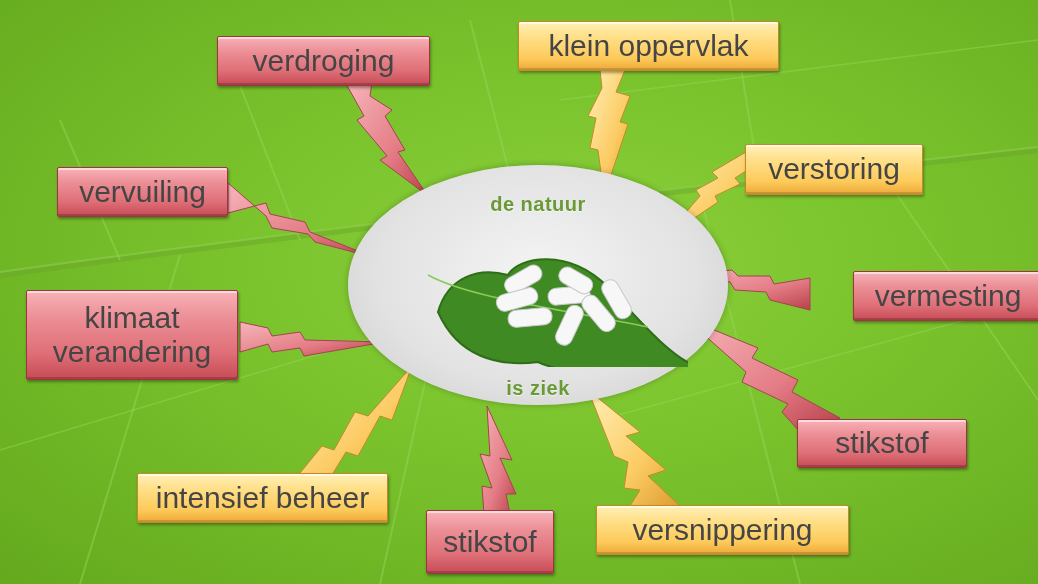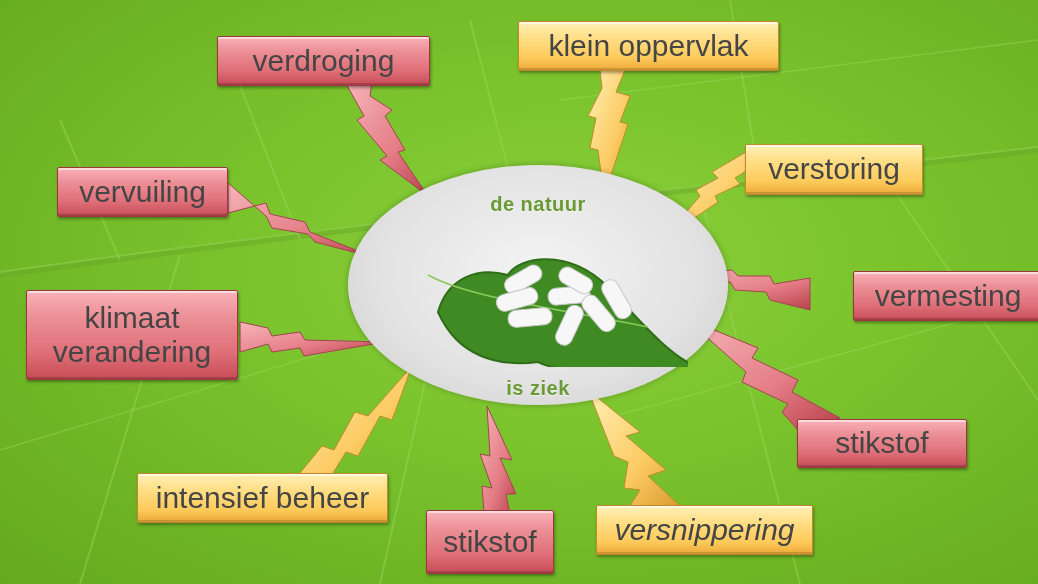--- a/index.html
+++ b/index.html
@@ -125,13 +125,13 @@
 <div class="label yellow" style="left:745px;top:114px;width:178px;height:51px;margin-top:30px;">verstoring</div>
 <div class="label red" style="left:57px;top:167px;width:171px;height:50px;">vervuiling</div>
 <div class="label red" style="left:805px;top:271px;width:190px;height:50px;margin-left:48px;">vermesting</div>
 <div class="label red" style="left:26px;top:290px;width:212px;height:90px;flex-direction:column;">
   <span>klimaat</span>
   <span>verandering</span>
 </div>
 <div class="label red" style="left:797px;top:419px;width:170px;height:49px;">stikstof</div>
 <div class="label yellow" style="left:137px;top:473px;width:251px;height:50px;">intensief beheer</div>
 <div class="label red" style="left:426px;top:510px;width:128px;height:64px;">stikstof</div>
-<div class="label yellow" style="left:596px;top:505px;width:217px;height:50px;font-style:italic;">versnippering</div>
+<div class="label yellow" style="left:596px;top:505px;width:253px;height:50px;">versnippering</div>
 
 </body></html>

